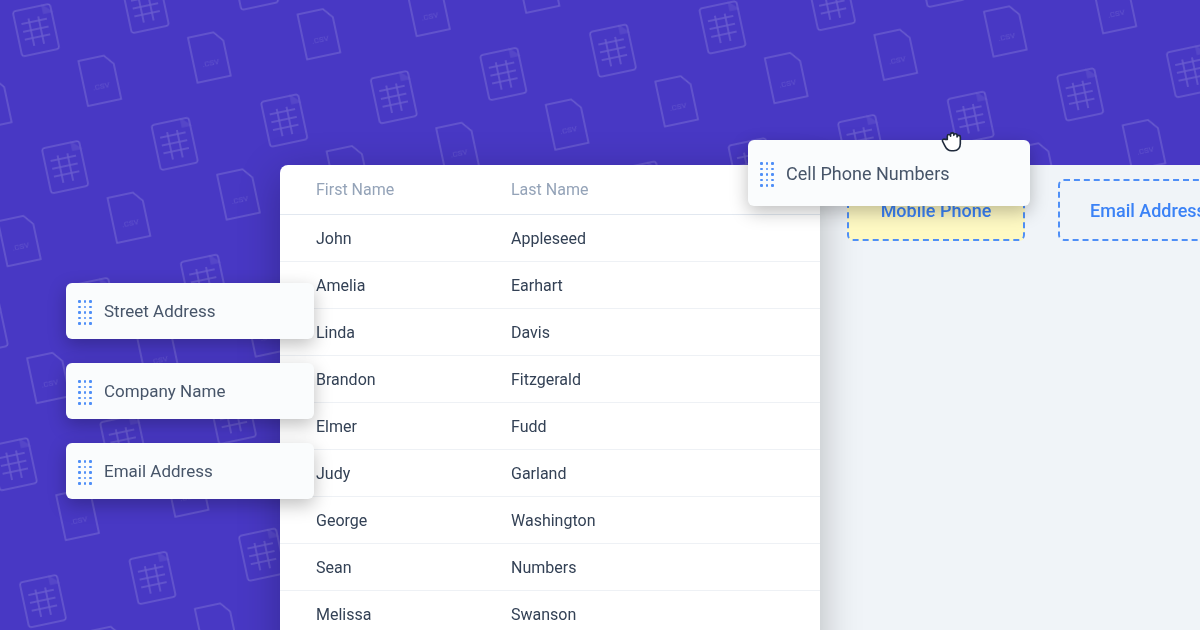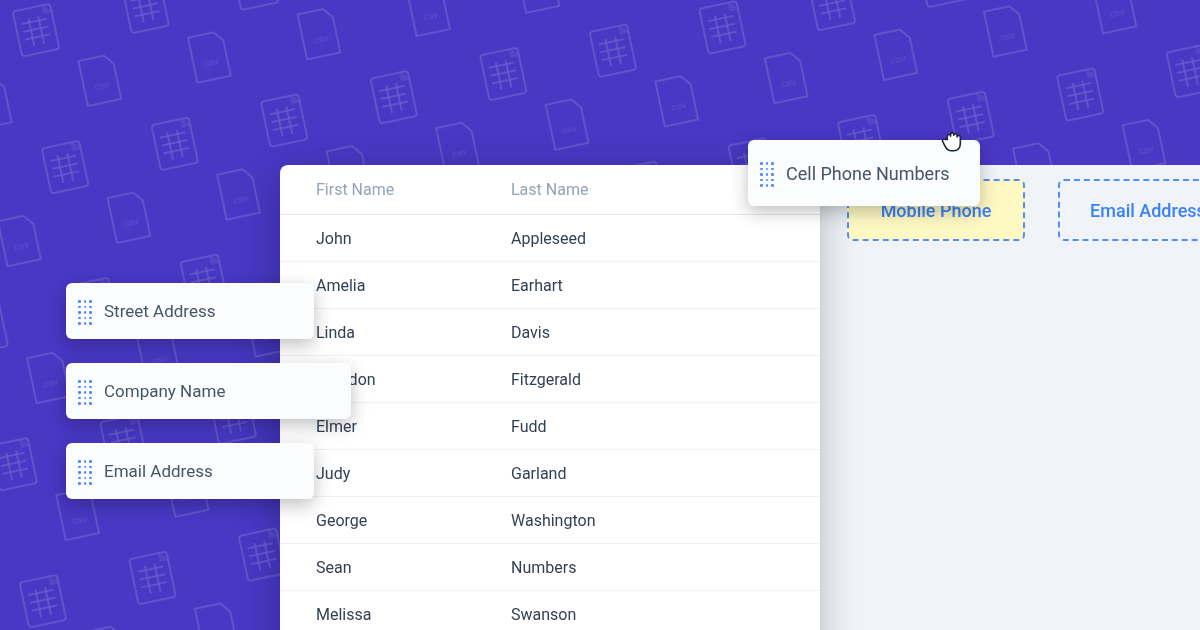--- a/index.html
+++ b/index.html
@@ -71,23 +71,23 @@
   .drag-icon {
     width: 14px;
     height: 22px;
     display: grid;
     grid-template-columns: repeat(3, 2.5px);
     grid-template-rows: repeat(5, 2.5px);
     gap: 3px 3px;
   }
   .drag-icon span { background: #4f8ff7; border-radius: 1px; }
   .chip-street { top: 283px; left: 66px; width: 248px; }
-  .chip-company { top: 363px; left: 66px; width: 285px; }
+  .chip-company { top: 363px; left: 66px; width: 248px; }
   .chip-email-left { top: 443px; left: 66px; width: 248px; }
-  .chip-dragging { top: 140px; left: 748px; width: 232px; height: 66px; }
+  .chip-dragging { top: 140px; left: 748px; width: 282px; height: 66px; }
   .chip-dragging .label { font-size: 18px; }
   .dropzone {
     position: absolute;
     border: 2px dashed #4f8ff7;
     border-radius: 6px;
     height: 62px;
     display: flex;
     align-items: center;
     justify-content: center;
     color: #3b82f6;

